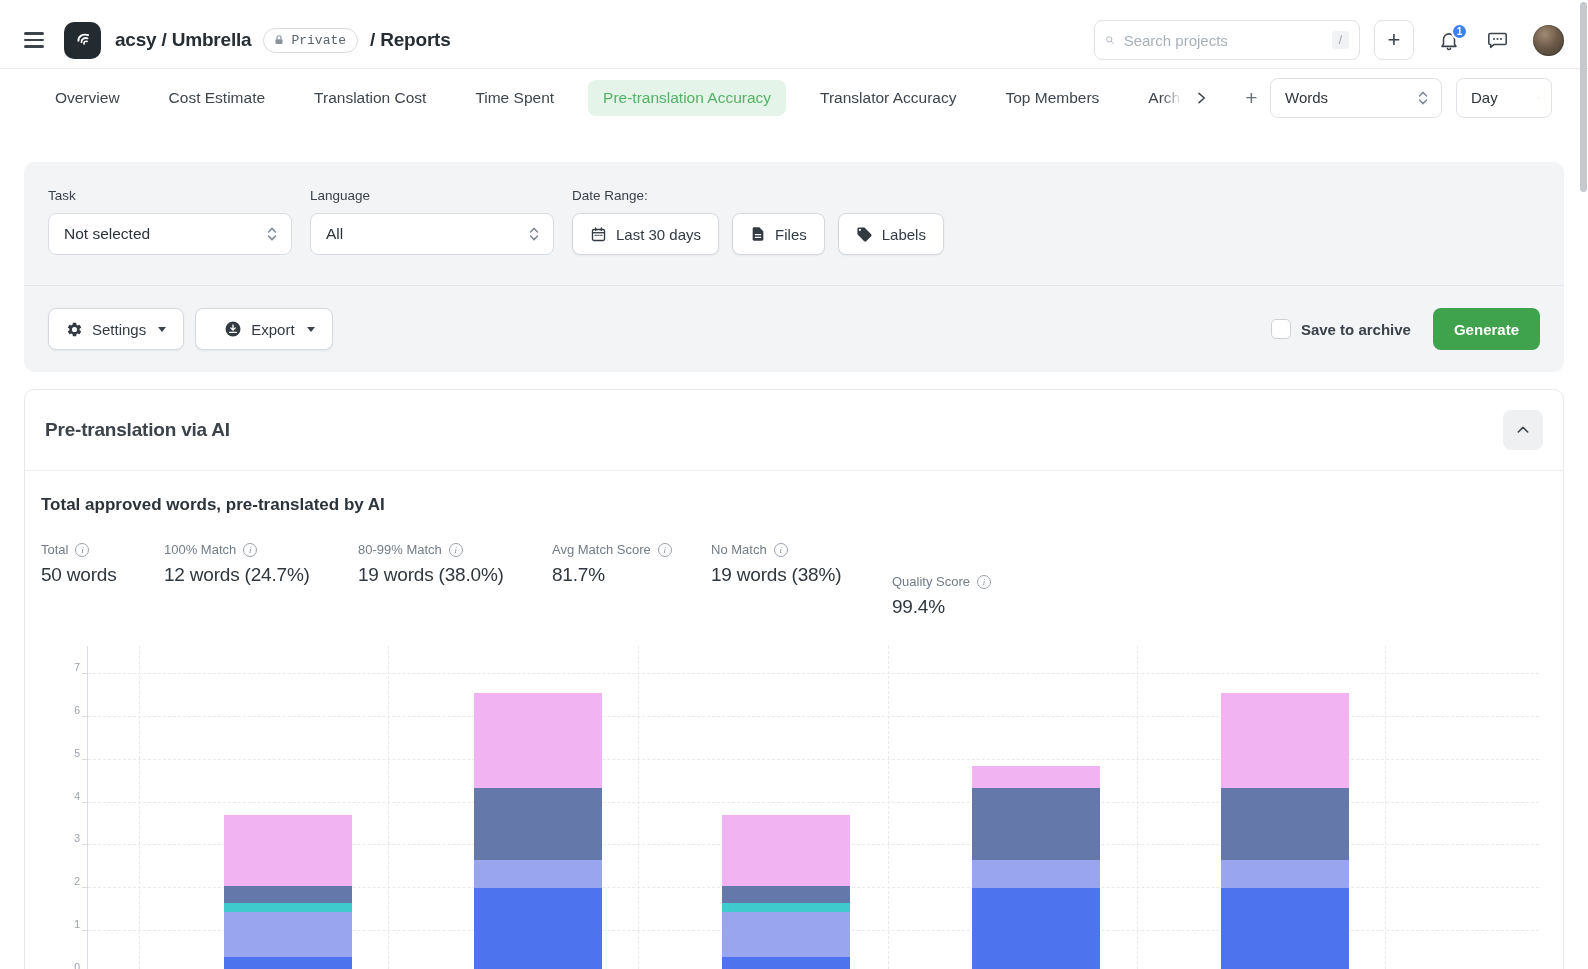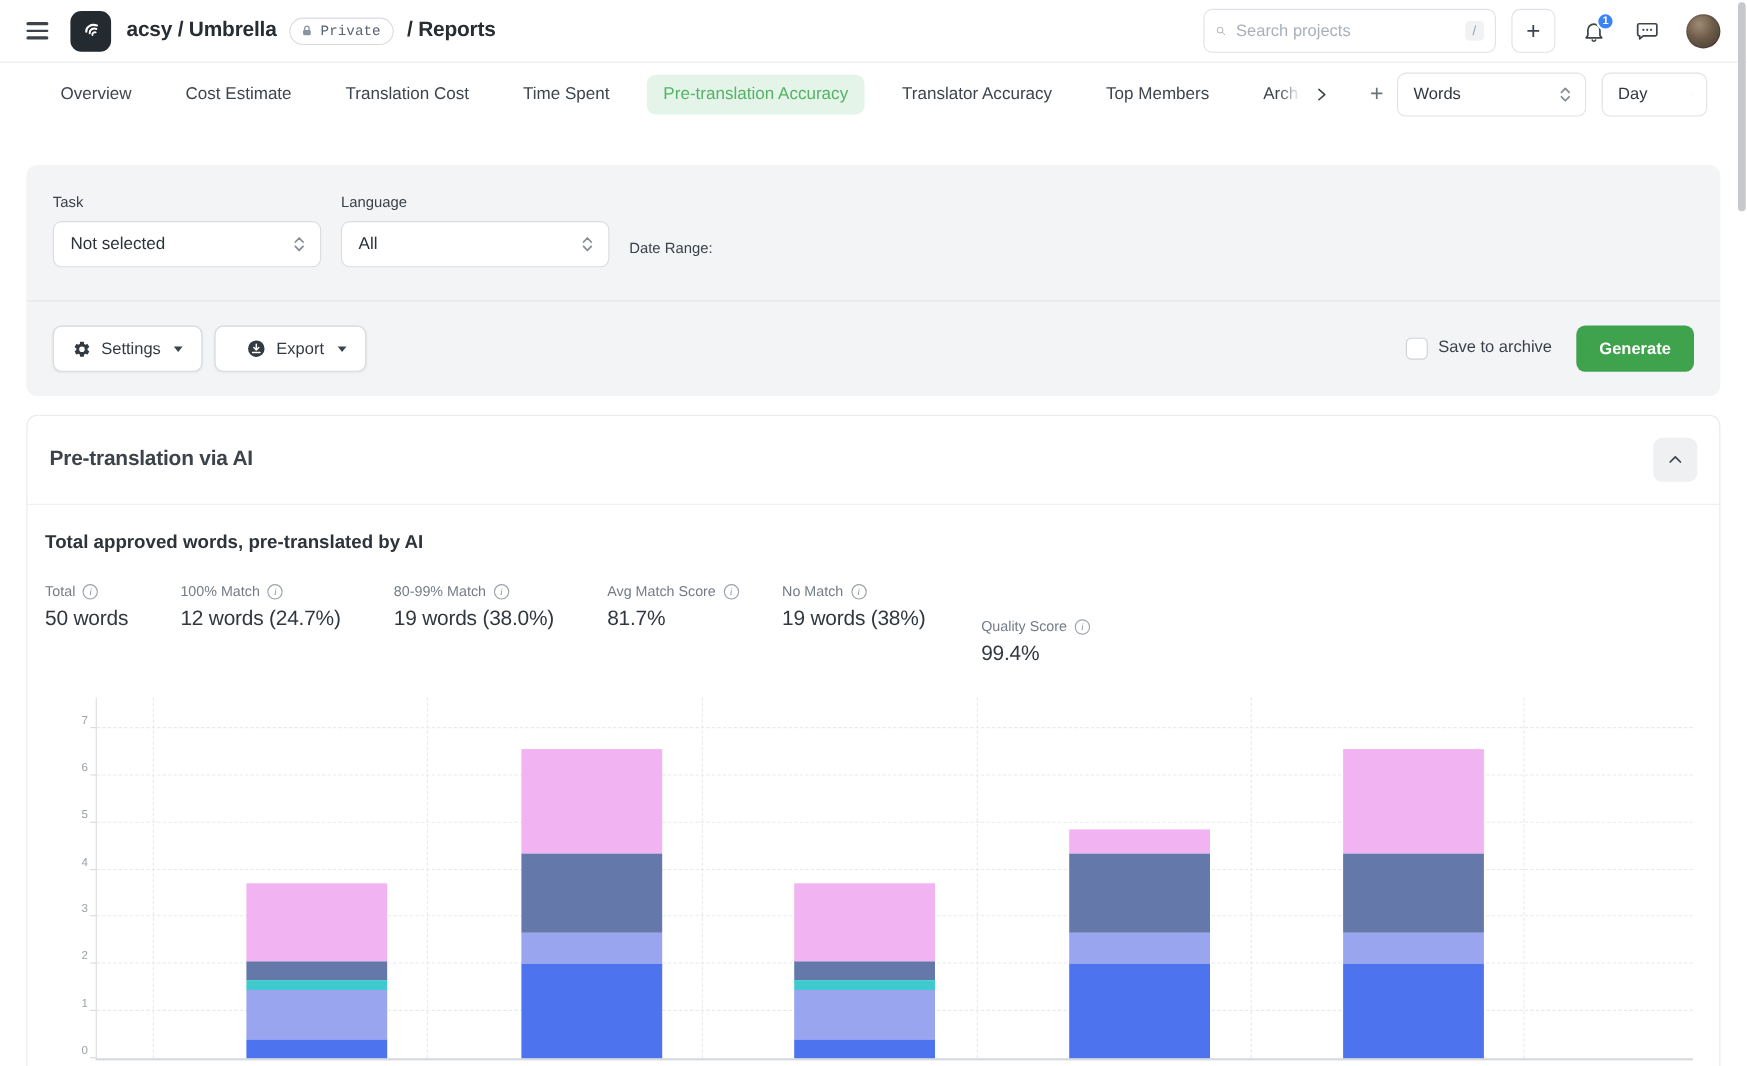--- a/index.html
+++ b/index.html
@@ -1,21 +1,21 @@
 <!DOCTYPE html>
 <html><head>
 <meta charset="utf-8">
 <style>
   * { margin:0; padding:0; box-sizing:border-box; }
   html,body { width:1588px; height:969px; overflow:hidden; background:#fff;
     font-family:"Liberation Sans", sans-serif; color:#2c333a; }
 
   
   .topbar { height:57px; display:flex; align-items:center; padding:0 24px;
-    border-bottom:1px solid #e9ebee; background:#fff; position:relative; }
+    border-bottom:1px solid #e9ebee; background:#fff; position:relative;margin-top:12px; }
   .hamburger { width:20px; display:flex; flex-direction:column; gap:4px; cursor:pointer; }
   .hamburger span { height:2.5px; background:#3c434b; border-radius:2px; }
   .logo { width:37px; height:37px; border-radius:10px; background:#232a30; margin-left:20px;
     display:flex; align-items:center; justify-content:center; }
   .crumbs { display:flex; align-items:center; gap:12px; margin-left:14px; }
   .crumb { font-size:19px; font-weight:700; color:#262d33; letter-spacing:-.2px; }
   .pill { display:flex; align-items:center; gap:6px; border:1px solid #d8dce1; border-radius:999px;
     padding:4px 11px 4px 9px; font-size:13px; color:#5a6370; background:#fff;font-family:Liberation Mono, monospace; }
   .search { margin-left:auto; width:266px; height:40px; border:1px solid #dfe2e6; border-radius:8px;
     display:flex; align-items:center; gap:9px; padding:0 10px; background:#fff; }
@@ -62,21 +62,21 @@
     display:flex; align-items:center; justify-content:space-between; padding:0 13px 0 15px;
     font-size:15.5px; color:#2b3238; cursor:pointer; }
   .dr-buttons { display:flex; gap:13px; }
   .chip-btn { height:42px; display:flex; align-items:center; gap:9px; padding:0 17px; background:#fff;
     border:1px solid #d5d9de; border-radius:8px; font-size:15px; color:#333a42; cursor:pointer;
     box-shadow:0 1px 2px rgba(20,30,40,.06); }
   .filter-divider { height:1px; background:#e4e6e9; }
   .filter-row2 { display:flex; align-items:center; padding:22px 24px; }
   .caret-down { width:0; height:0; border-left:4.5px solid transparent; border-right:4.5px solid transparent;
     border-top:5.5px solid #3c434b; margin-left:3px; }
-  .archive-wrap { margin-left:auto; display:flex; align-items:flex-start; gap:10px; cursor:pointer; }
+  .archive-wrap { margin-left:auto; display:flex; align-items:center; gap:10px; cursor:pointer;font-weight:bold; }
   .checkbox { width:20px; height:20px; background:#fff; border:1px solid #cdd1d6; border-radius:5px; }
   .archive-label { font-size:15px; color:#3a414a; }
   .generate-btn { margin-left:22px; height:42px; padding:0 21px; background:#3fa24c; color:#fff;
     border:none; border-radius:8px; font-size:15px; font-weight:700; cursor:pointer;
     font-family:"Liberation Sans",sans-serif; }
 
   
   .report-card { margin:17px 24px 0; background:#fff; border:1px solid #e7e9ec; border-radius:10px;
     min-height:680px; }
   .report-header { display:flex; align-items:center; justify-content:space-between; padding:20px 20px; }
@@ -219,20 +219,44 @@
       <div class="select">
         <span>All</span>
         <svg class="ic" width="12" height="16" viewBox="0 0 12 16">
           <path d="M2.5 6l3.5-3.6L9.5 6" fill="none" stroke="#868d96" stroke-width="1.6" stroke-linecap="round" stroke-linejoin="round"></path>
           <path d="M2.5 10l3.5 3.6L9.5 10" fill="none" stroke="#868d96" stroke-width="1.6" stroke-linecap="round" stroke-linejoin="round"></path>
         </svg>
       </div>
     </div>
     <div class="fgroup">
       <div class="flabel">Date Range:</div>
+      <div class="dr-buttons">
+        <div class="chip-btn">
+          <svg class="ic" width="17" height="17" viewBox="0 0 24 24">
+            <rect x="3.5" y="5" width="17" height="15.5" rx="2" fill="none" stroke="#333a42" stroke-width="1.9"></rect>
+            <path d="M3.5 9.5h17" stroke="#333a42" stroke-width="1.9"></path>
+            <path d="M8 2.8v3.4M16 2.8v3.4" stroke="#333a42" stroke-width="1.9" stroke-linecap="round"></path>
+            <path d="M7 13h2M11 13h2M15 13h2" stroke="#333a42" stroke-width="1.6" stroke-linecap="round"></path>
+          </svg>
+          <span>Last 30 days</span>
+        </div>
+        <div class="chip-btn">
+          <svg class="ic" width="16" height="16" viewBox="0 0 24 24">
+            <path d="M14 2H6a2 2 0 0 0-2 2v16a2 2 0 0 0 2 2h12a2 2 0 0 0 2-2V8l-6-6z" fill="#333a42"></path>
+            <path d="M8 13h8M8 17h8" stroke="#fff" stroke-width="1.8" stroke-linecap="round"></path>
+          </svg>
+          <span>Files</span>
+        </div>
+        <div class="chip-btn">
+          <svg class="ic" width="17" height="17" viewBox="0 0 24 24">
+            <path d="M21.4 11.6l-9-9c-.36-.36-.86-.6-1.4-.6H4a2 2 0 0 0-2 2v7c0 .55.22 1.05.59 1.42l9 9a2 2 0 0 0 2.82 0l7-7a2 2 0 0 0 0-2.82zM5.5 7A1.5 1.5 0 1 1 5.5 4a1.5 1.5 0 0 1 0 3z" fill="#333a42"></path>
+          </svg>
+          <span>Labels</span>
+        </div>
+      </div>
     </div>
   </div>
   <div class="filter-divider"></div>
   <div class="filter-row2">
     <div class="chip-btn">
       <svg class="ic" width="17" height="17" viewBox="0 0 24 24">
         <path fill="#333a42" d="M19.14 12.94c.04-.3.06-.61.06-.94 0-.32-.02-.64-.07-.94l2.03-1.58c.18-.14.23-.41.12-.61l-1.92-3.32c-.12-.22-.37-.29-.59-.22l-2.39.96c-.5-.38-1.03-.7-1.62-.94L14.4 2.81c-.04-.24-.24-.41-.48-.41h-3.84c-.24 0-.43.17-.47.41L9.25 5.35c-.59.24-1.13.57-1.62.94l-2.39-.96c-.22-.08-.47 0-.59.22L2.74 8.87c-.12.21-.08.47.12.61l2.03 1.58c-.05.3-.09.63-.09.94s.02.64.07.94l-2.03 1.58c-.18.14-.23.41-.12.61l1.92 3.32c.12.22.37.29.59.22l2.39-.96c.5.38 1.03.7 1.62.94l.36 2.54c.05.24.24.41.48.41h3.84c.24 0 .44-.17.47-.41l.36-2.54c.59-.24 1.13-.56 1.62-.94l2.39.96c.22.08.47 0 .59-.22l1.92-3.32c.12-.22.07-.47-.12-.61l-2.01-1.58zM12 15.6A3.6 3.6 0 1 1 12 8.4a3.6 3.6 0 0 1 0 7.2z"></path>
       </svg>
       <span>Settings</span>
       <span class="caret-down"></span>

